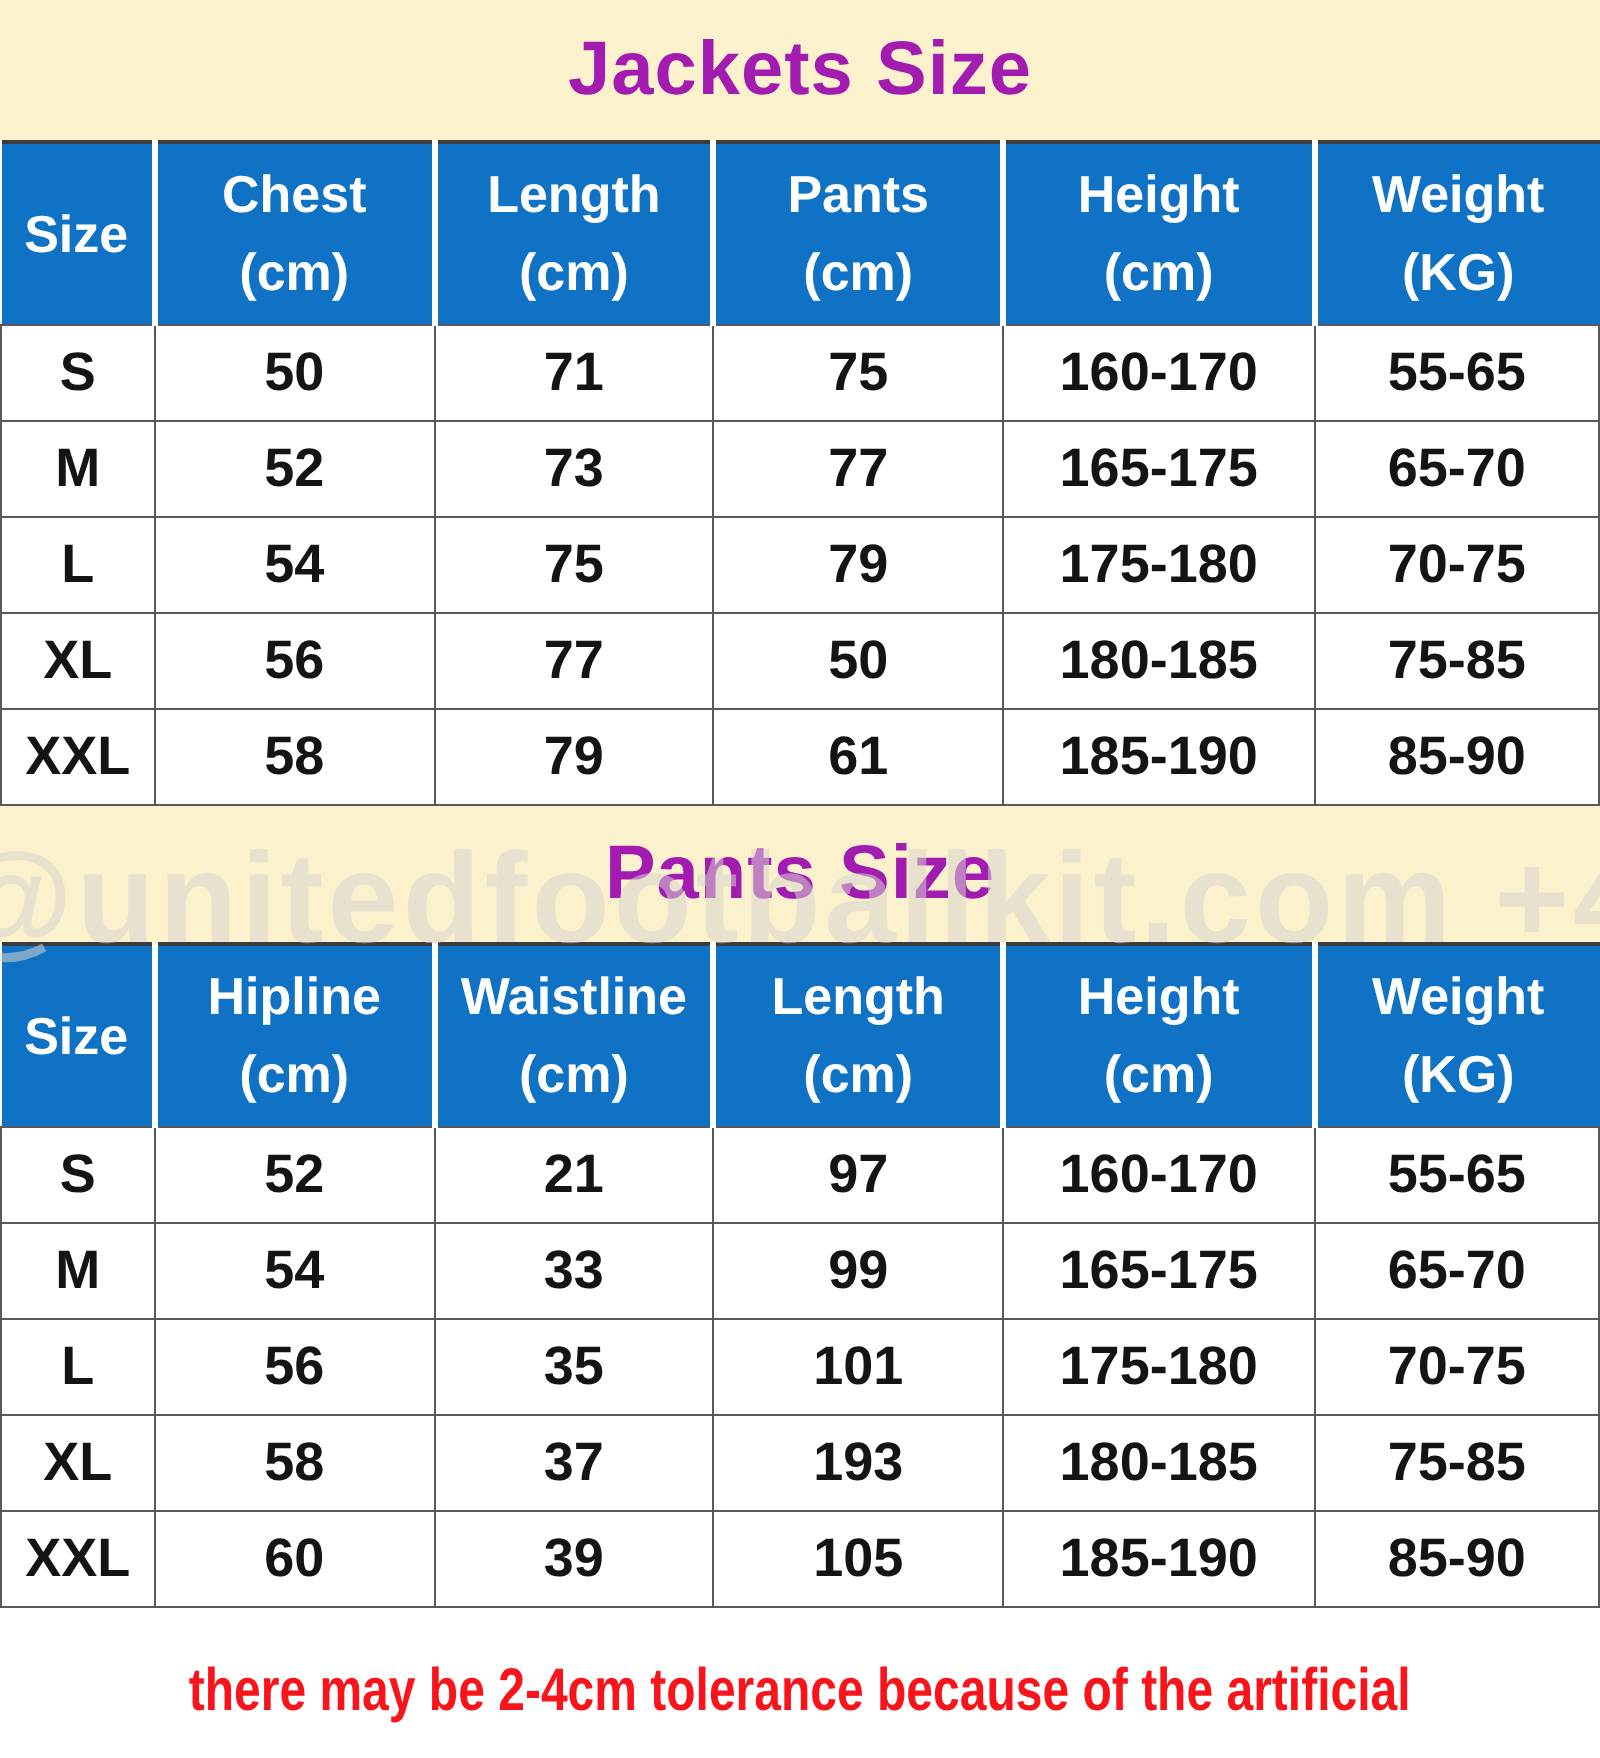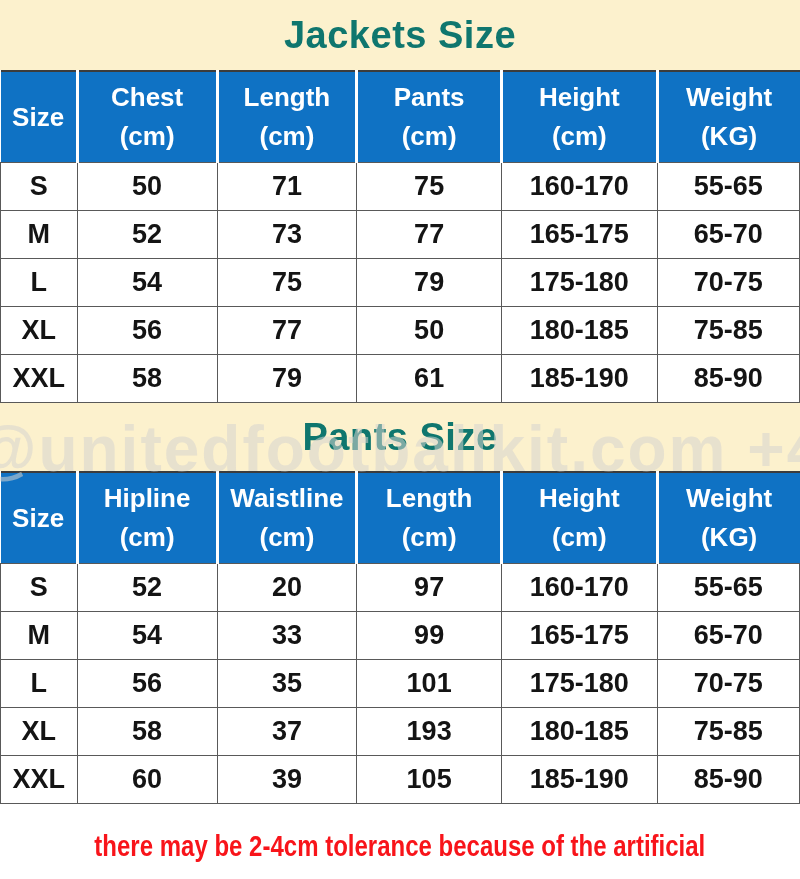--- a/index.html
+++ b/index.html
@@ -12,21 +12,21 @@
   }
   
   .band{
     height:70px;
     background:#FCF1CD;
     display:flex;align-items:center;justify-content:center;
   }
   .band.pants{height:68px;}
   .band-title{
     margin:0;
-    font-size:38px;font-weight:700;color:#0f766e;
+    font-size:38px;font-weight:700;color:#a21caf;
     letter-spacing:0.5px;
   }
   
   table.size-table{
     width:100%;
     border-collapse:collapse;
     table-layout:fixed;
   }
   col.c0{width:9.6%;}
   col.c1{width:17.5%;}
@@ -235,21 +235,21 @@
               <span>Weight</span>
               <span>(KG)</span>
             </div>
           </th>
       </tr>
     </thead>
     <tbody>
       <tr>
         <td>S</td>
         <td>52</td>
-        <td>20</td>
+        <td>21</td>
         <td>97</td>
         <td>160-170</td>
         <td>55-65</td>
       </tr>
       <tr>
         <td>M</td>
         <td>54</td>
         <td>33</td>
         <td>99</td>
         <td>165-175</td>

